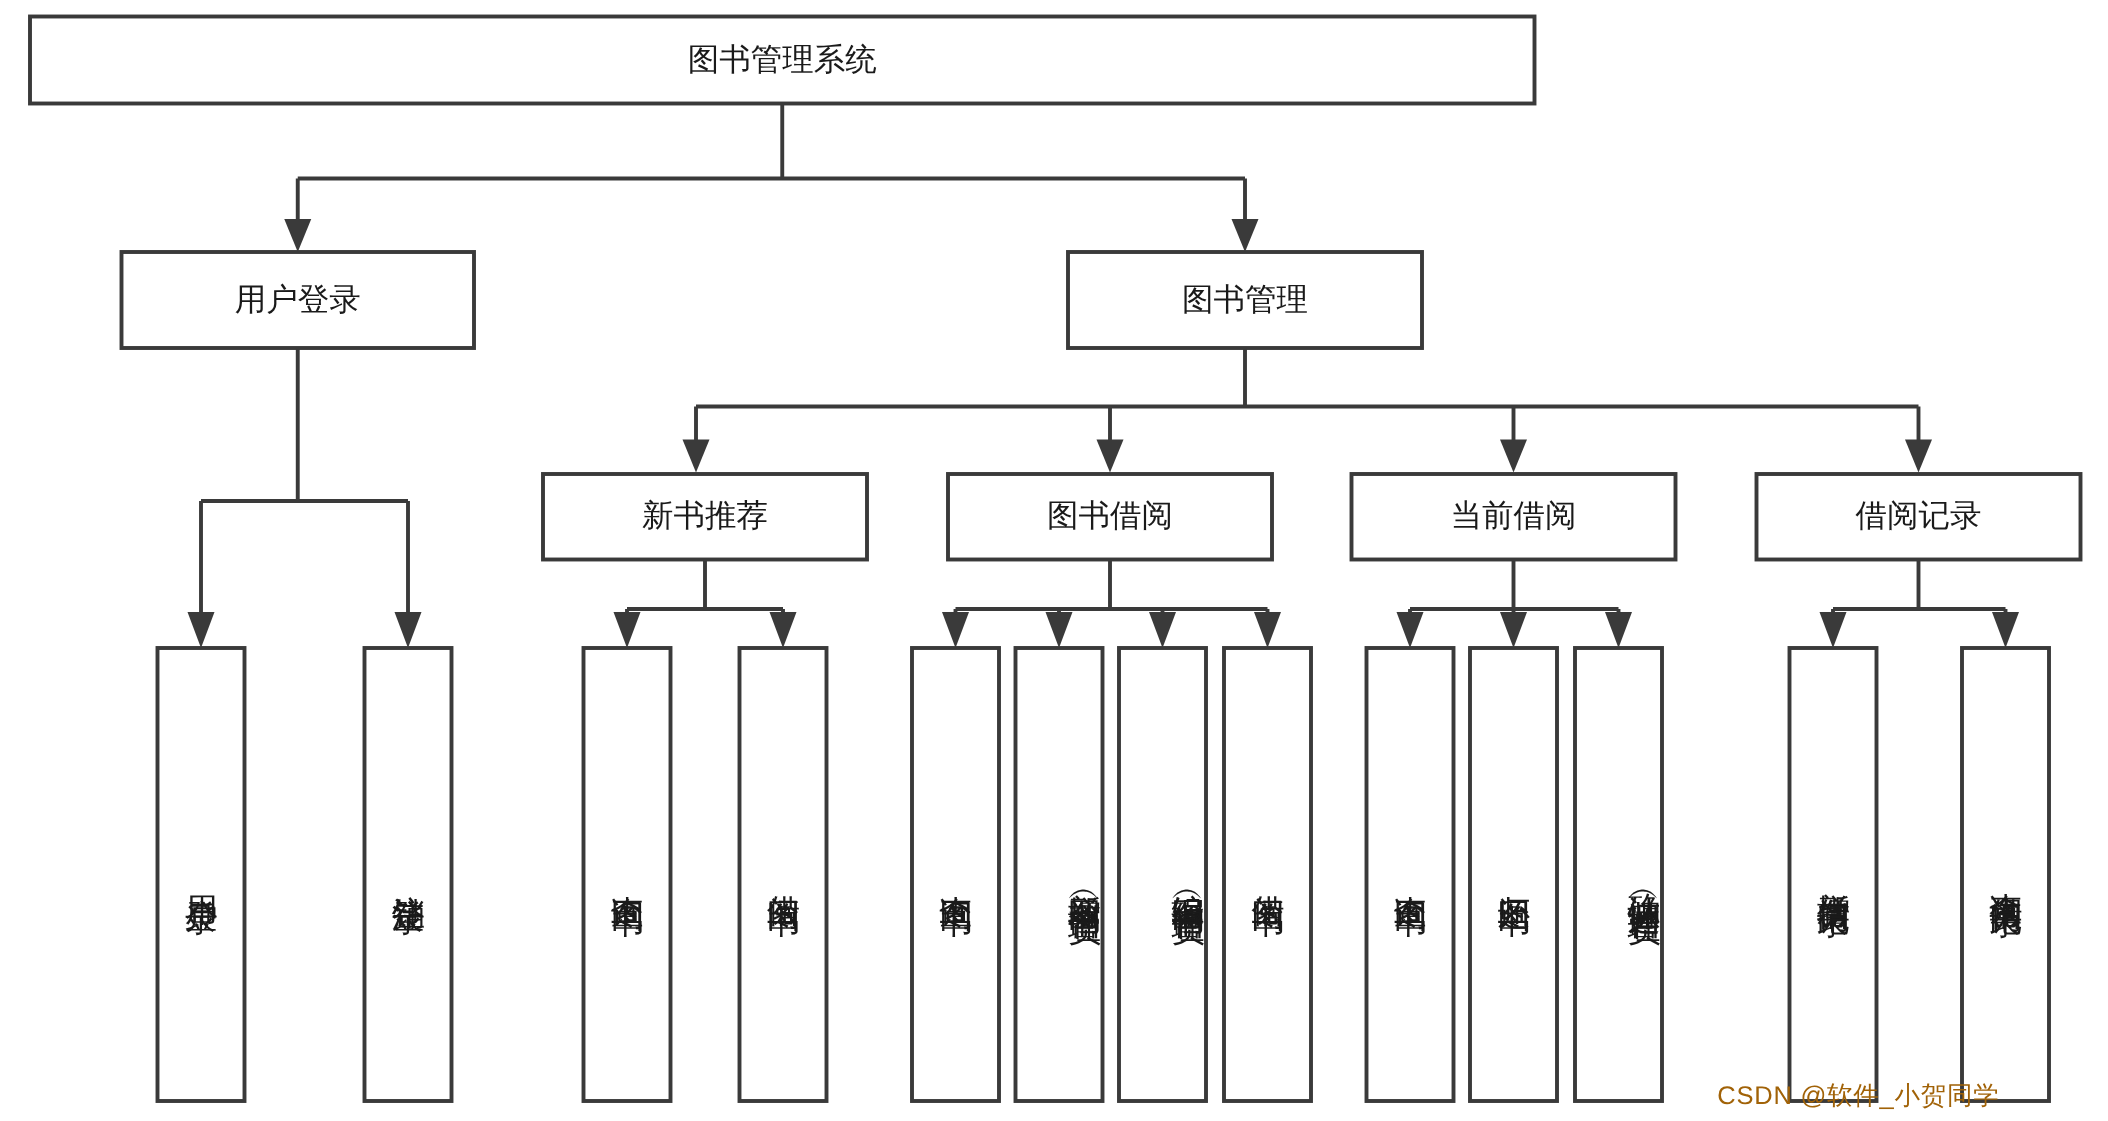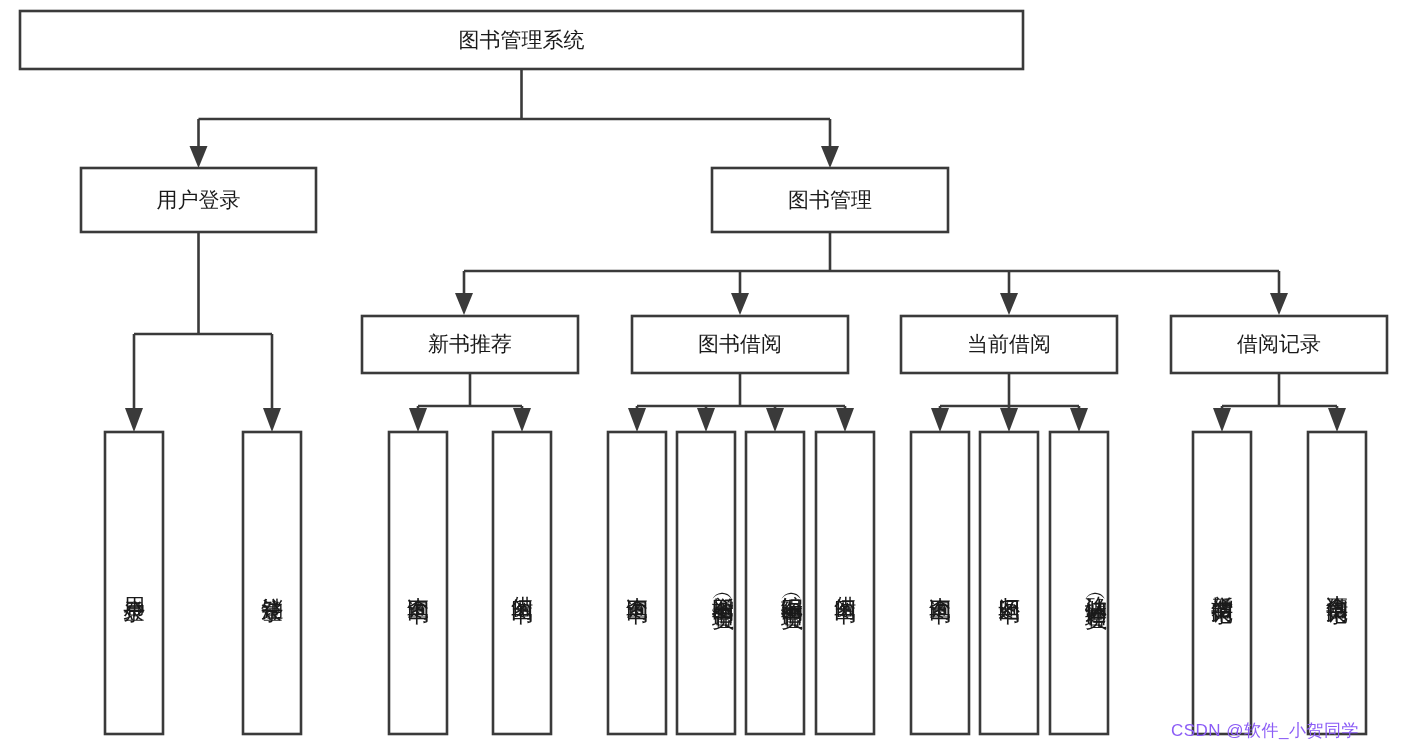--- a/index.html
+++ b/index.html
@@ -57,25 +57,25 @@
     font-size: 22px;
     line-height: 1.12;
     letter-spacing: 2px;
     color: #1a1a1a;
     white-space: nowrap;
     text-align: center;
     pointer-events: none;
   }
   .watermark {
     position: absolute;
-    right: 2px;
+    right: 28px;
     bottom: 5px;
     font-family: "Liberation Sans", "DejaVu Sans", sans-serif;
     font-size: 17px;
-    color: #8b5cf6;
+    color: #a16207;
     letter-spacing: 0.5px;
     white-space: nowrap;
   }
 </style>
 </head>
 <body>
 
 <div id="diagram-root">
 
   <svg id="diagram-svg" viewBox="0 0 1405 747">

